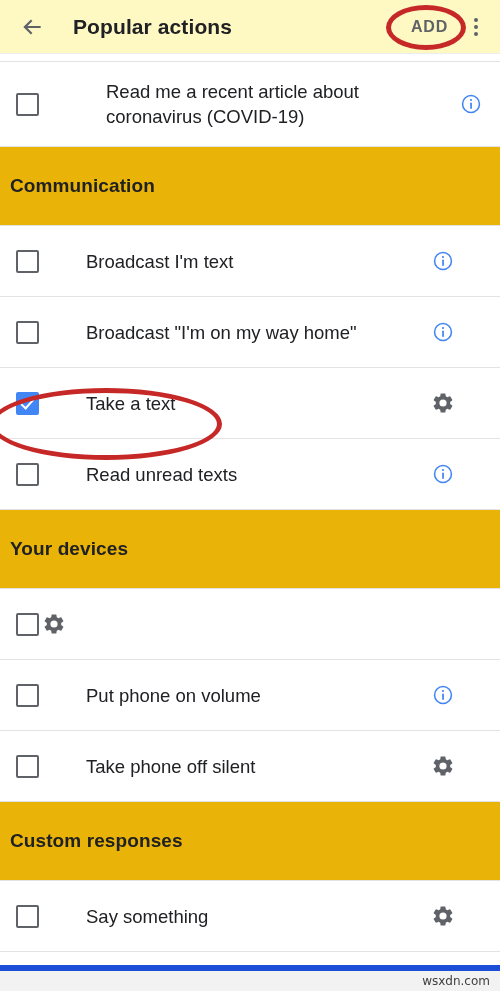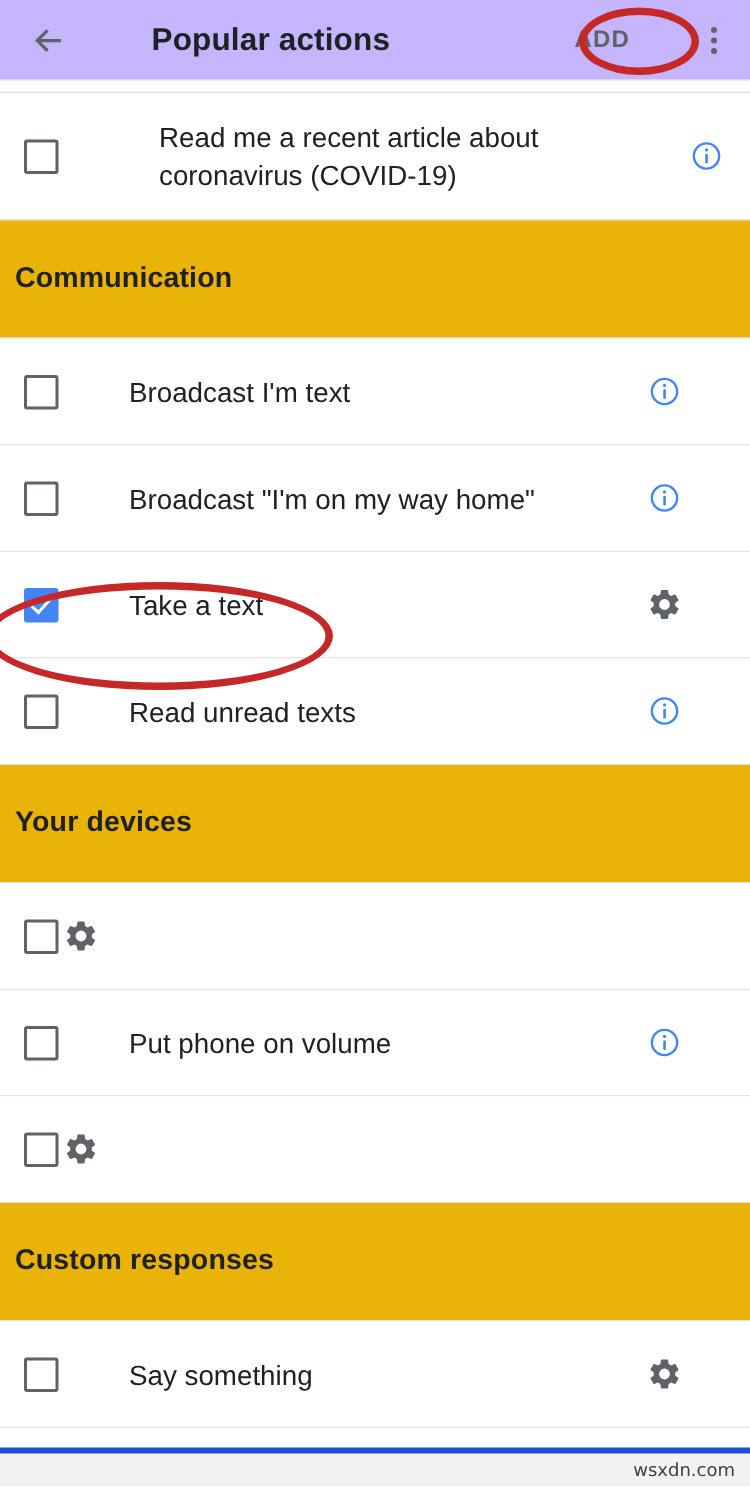--- a/index.html
+++ b/index.html
@@ -13,26 +13,25 @@
     font-family: "Liberation Sans", sans-serif;
     -webkit-font-smoothing: antialiased;
     overflow: hidden;
     position: relative;
   }
 
   
   .appbar {
     position: relative;
     height: 53px;
-    background: #c4b5fd;
+    background: #fef9c3;
     display: flex;
     align-items: center;
     box-sizing: border-box;
     padding: 0 10px 0 12px;
-    gap: 28px;
   }
   .back-btn {
     width: 40px;
     height: 40px;
     display: flex;
     align-items: center;
     justify-content: center;
     flex: 0 0 auto;
     cursor: pointer;
   }
@@ -165,21 +164,21 @@
   }
 
   
   .footer {
     position: absolute;
     left: 0;
     right: 0;
     bottom: 0;
     height: 26px;
     background: #f2f2f2;
-    border-top: 4px solid #1d4ed8;
+    border-top: 6px solid #1d4ed8;
     display: flex;
     align-items: center;
     justify-content: flex-end;
     padding-right: 10px;
     box-sizing: border-box;
   }
   .watermark {
     font-size: 12px;
     color: #404040;
     font-family: "DejaVu Sans", sans-serif;
@@ -314,20 +313,21 @@
         <svg width="22" height="22" viewBox="0 0 24 24" aria-hidden="true">
           <circle cx="12" cy="12" r="9.2" fill="none" stroke="#4285f4" stroke-width="1.7"></circle>
           <circle cx="12" cy="7.6" r="1.15" fill="#4285f4"></circle>
           <rect x="11.1" y="10.3" width="1.9" height="7.1" rx="0.9" fill="#4285f4"></rect>
         </svg>
       </div>
     </div>
     <div class="divider"></div>
     <div class="row">
       <div class="checkbox"></div>
+      <div class="row-label">Take phone off silent</div>
       <div class="trailing">
         <svg width="24" height="24" viewBox="0 0 24 24" aria-hidden="true">
           <path fill="#5f6368" d="M19.14 12.94c.04-.3.06-.61.06-.94s-.02-.64-.07-.94l2.03-1.58a.49.49 0 0 0 .12-.61l-1.92-3.32a.49.49 0 0 0-.59-.22l-2.39.96c-.5-.38-1.03-.7-1.62-.94l-.36-2.54a.48.48 0 0 0-.48-.41h-3.84c-.24 0-.43.17-.47.41l-.36 2.54c-.59.24-1.13.57-1.62.94l-2.39-.96a.47.47 0 0 0-.59.22L2.74 8.87c-.12.21-.08.47.12.61l2.03 1.58c-.05.3-.09.63-.09.94s.02.64.07.94l-2.03 1.58a.49.49 0 0 0-.12.61l1.92 3.32c.12.22.37.29.59.22l2.39-.96c.5.38 1.03.7 1.62.94l.36 2.54c.05.24.24.41.48.41h3.84c.24 0 .44-.17.47-.41l.36-2.54c.59-.24 1.13-.56 1.62-.94l2.39.96c.22.08.47 0 .59-.22l1.92-3.32a.49.49 0 0 0-.12-.61l-2.01-1.58zM12 15.6A3.6 3.6 0 1 1 12 8.4a3.6 3.6 0 0 1 0 7.2z"></path>
         </svg>
       </div>
     </div>
     <div class="divider"></div>
     <div class="section">
       <div class="section-title">Custom responses</div>
     </div>

